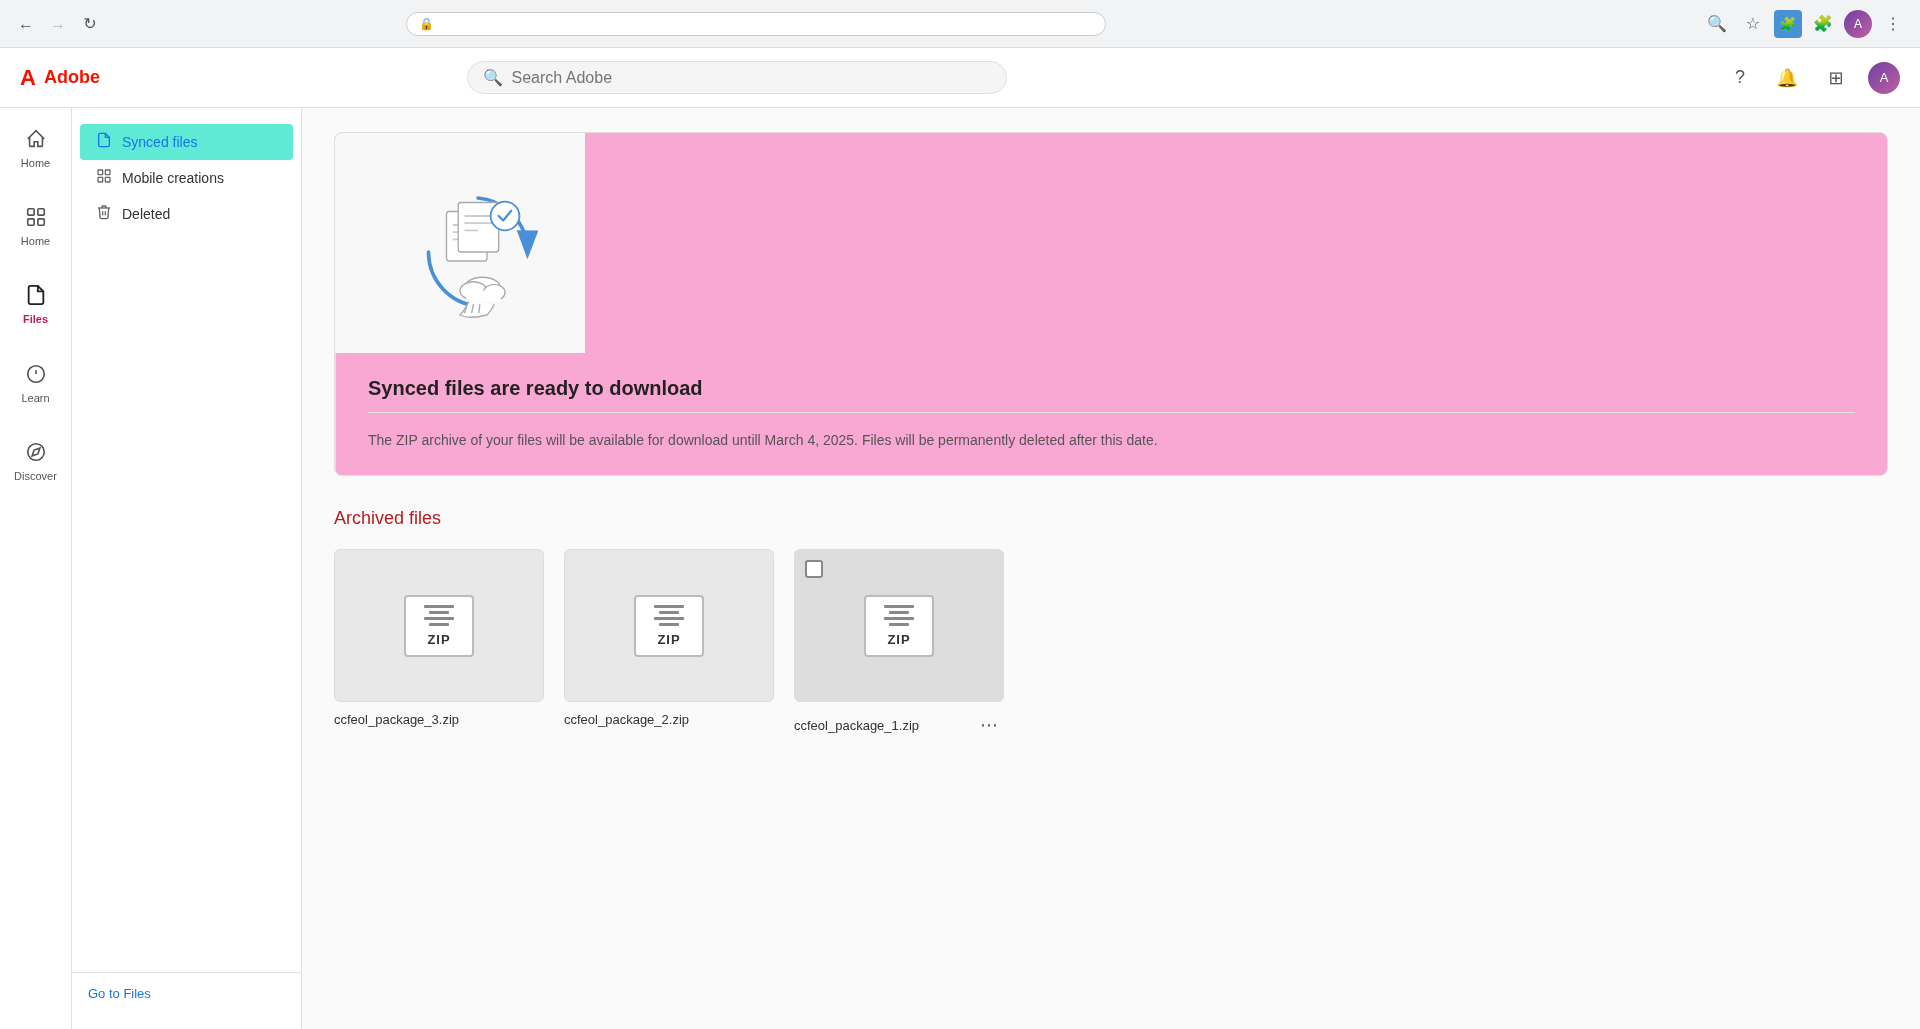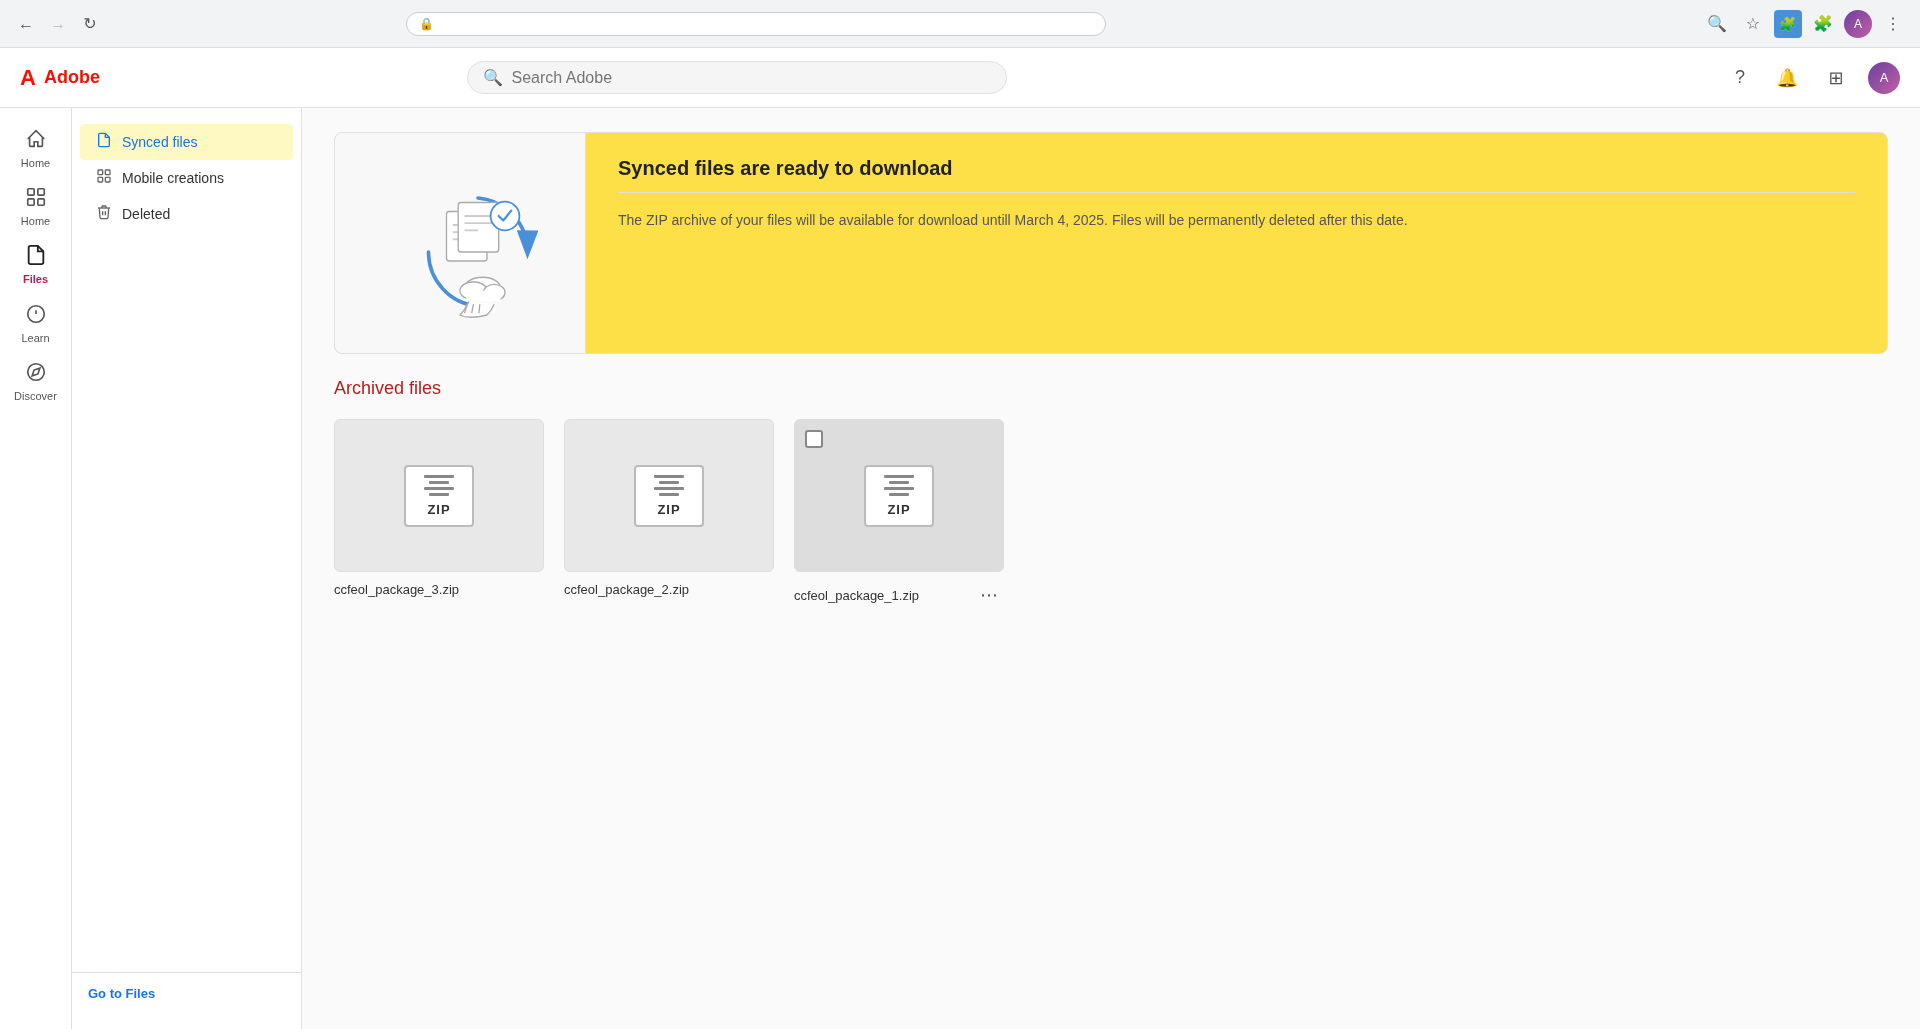--- a/index.html
+++ b/index.html
@@ -87,21 +87,21 @@
       color: white; font-size: 13px; cursor: pointer;
     }
 
     
     .main-layout { display: flex; flex: 1; overflow: hidden; }
 
     
     .left-nav {
       width: 72px; background: #fff; border-right: 1px solid #e0e0e0;
       display: flex; flex-direction: column; align-items: center;
-      padding: 12px 0; gap: 0;
+      padding: 12px 0; gap: 20px;
     }
     .nav-item {
       display: flex; flex-direction: column; align-items: center;
       padding: 8px 12px; cursor: pointer; border-radius: 6px;
       width: 64px; gap: 4px; color: #555;
     }
     .nav-item.active { color: #be185d; }
     .nav-item .nav-icon { font-size: 20px; line-height: 1; }
     .nav-item .nav-label { font-size: 11px; text-align: center; line-height: 1.2; }
     .nav-item.active .nav-icon { color: #222; }
@@ -109,38 +109,38 @@
     
     .sidebar {
       width: 230px; background: #fff; border-right: 1px solid #e0e0e0;
       padding: 16px 0; display: flex; flex-direction: column;
     }
     .sidebar-item {
       display: flex; align-items: center; gap: 10px;
       padding: 8px 16px; cursor: pointer; color: #333;
       font-size: 14px; border-radius: 4px; margin: 0 8px;
     }
-    .sidebar-item.active { background: #fef9c3; color: #1a73e8; font-weight: 500; }
+    .sidebar-item.active { background: #5eead4; color: #1a73e8; font-weight: 500; }
     .sidebar-item-icon { font-size: 16px; color: #666; }
     .sidebar-item.active .sidebar-item-icon { color: #1a73e8; }
     .sidebar-footer {
       margin-top: auto; padding: 12px 16px;
       border-top: 1px solid #e0e0e0;
     }
     .sidebar-footer-link {
-      color: #1a73e8; font-size: 13px; cursor: pointer; text-decoration: none; font-weight: bold;
+      color: #1a73e8; font-size: 13px; cursor: pointer; text-decoration: none;
     }
 
     
     .content { flex: 1; overflow-y: auto; padding: 24px 32px; background: #fafafa; }
 
     
     .banner {
-      background: #fde047; border: 1px solid #e0e0e0; border-radius: 8px;
-      display: flex; margin-bottom: 24px; overflow: hidden;
+      background: #f9a8d4; border: 1px solid #e0e0e0; border-radius: 8px;
+      display: flex; margin-bottom: 32px; overflow: hidden; flex-direction: column;
     }
     .banner-illustration {
       width: 250px; min-height: 200px;
       display: flex; align-items: center; justify-content: center;
       background: #f8f8f8; padding: 20px;
     }
     .banner-text { padding: 24px 32px; flex: 1; border-left: 1px solid #e0e0e0; }
     .banner-title { font-size: 20px; font-weight: 600; color: #222; margin-bottom: 12px; }
     .banner-divider { height: 1px; background: #e0e0e0; margin-bottom: 16px; }
     .banner-description { font-size: 14px; color: #555; line-height: 1.6; }

